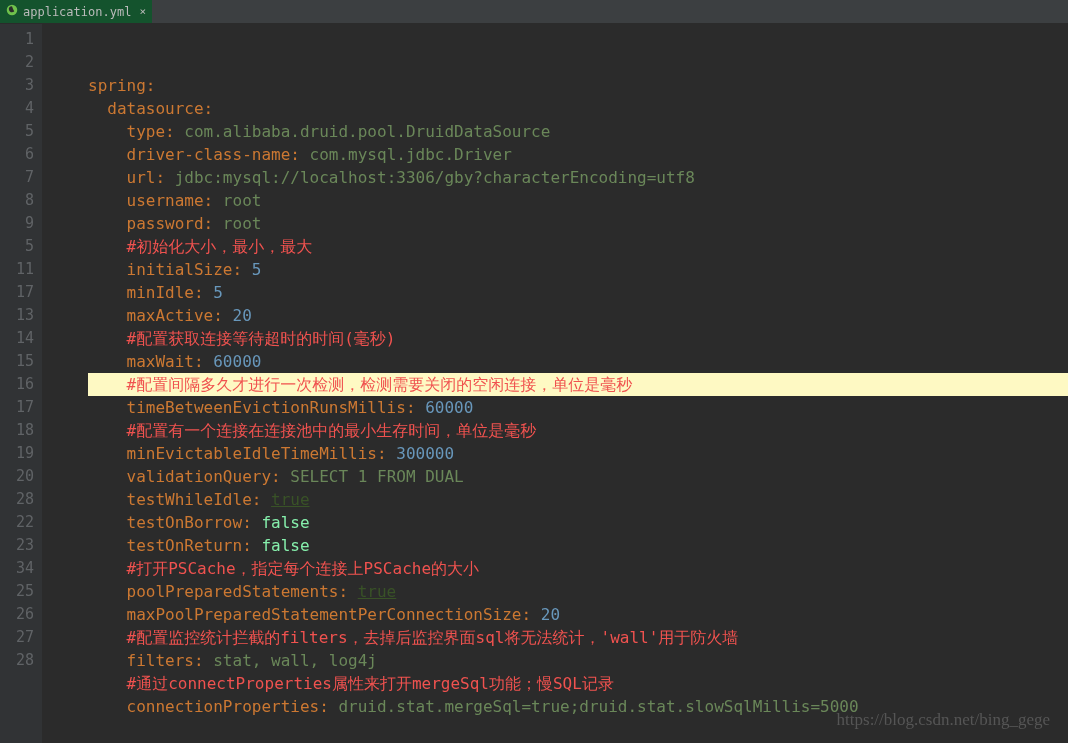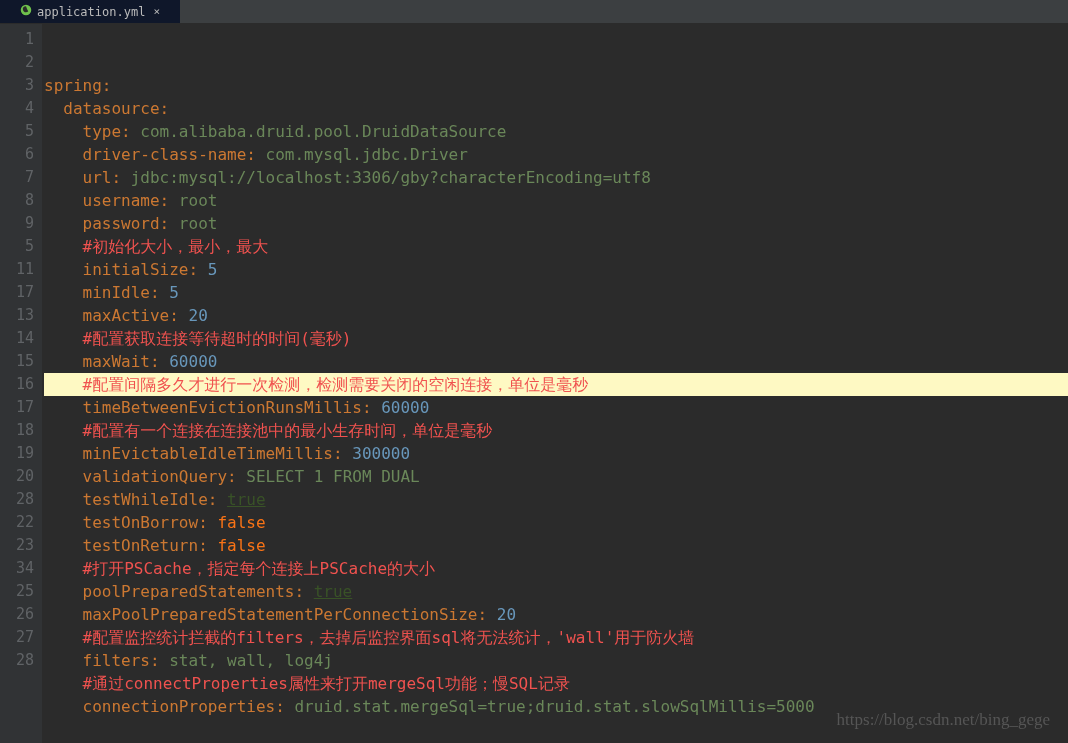--- a/index.html
+++ b/index.html
@@ -15,23 +15,23 @@
     .tab-bar {
       background: #3c3f41;
       height: 24px;
       display: flex;
       align-items: center;
       border-bottom: 1px solid #2b2b2b;
     }
     .tab {
       display: flex;
       align-items: center;
-      padding: 0 20px;
+      padding: 0 6px;
       height: 100%;
-      background: #0f172a;
+      background: #14532d;
       color: #bbbbbb;
       font-size: 12px;
       gap: 5px;
     }
     .tab-icon { color: #6fc14c; font-size: 11px; }
     .tab-close { color: #bbbbbb; font-size: 11px; cursor: pointer; margin-left: 3px; }
     .editor {
       display: flex;
       height: calc(100% - 24px);
       background: #2b2b2b;
@@ -46,28 +46,29 @@
       user-select: none;
     }
     .gutter div { height: 23px; line-height: 23px; }
     .code {
       flex: 1;
       padding: 4px 0 0 2px;
       white-space: pre;
       font-size: 16px;
       line-height: 23px;
       position: relative;
+      margin-left: 44px;
     }
     .line { height: 23px; }
     .line.highlighted { background: #fef9c3; }
     .k { color: #cc7832; } 
     .v-str { color: #6a8759; } 
     .v-num { color: #6897bb; } 
     .v-bool-true { color: #395227; text-decoration: underline; } 
-    .v-bool-false { color: #f97316; } 
+    .v-bool-false { color: #86efac; } 
     .comment { color: #f0524f; }
     .watermark {
       position: absolute;
       bottom: 12px;
       right: 18px;
       color: #555;
       font-size: 17px;
       font-family: serif;
     }
   </style>

